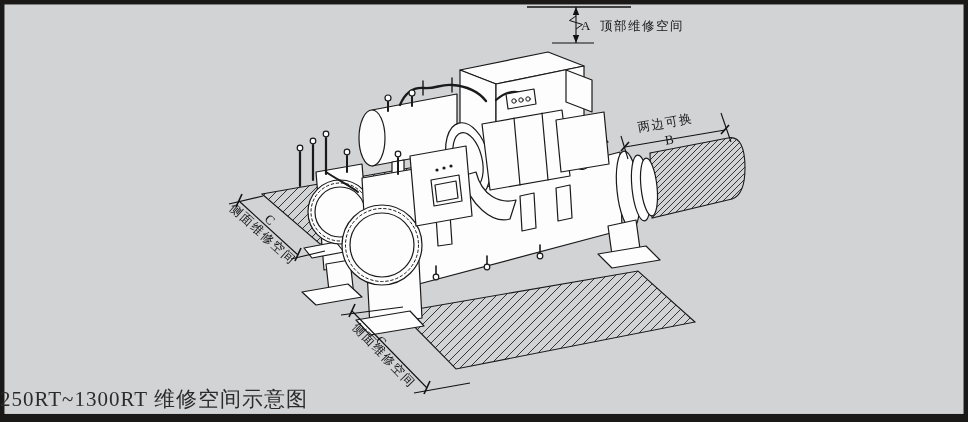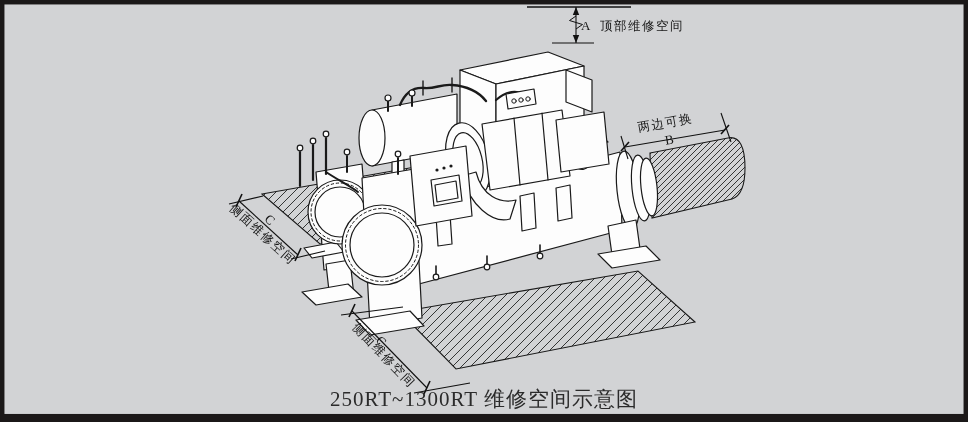--- a/index.html
+++ b/index.html
@@ -4,21 +4,21 @@
 <style>
   html,body{margin:0;padding:0;background:#888;}
   .frame{
     position:relative;width:968px;height:422px;
     background:#d2d3d5;overflow:hidden;
     font-family:"Liberation Serif","DejaVu Serif",serif;
   }
   .frame svg{position:absolute;left:0;top:0;width:968px;height:422px;display:block;}
   .caption{
     position:absolute;left:0;right:0;bottom:9px;
-    text-align:center;font-size:21px;color:#2b2b2b;letter-spacing:1px;
+    text-align:left;font-size:21px;color:#2b2b2b;letter-spacing:1px;
     font-family:"Liberation Serif","DejaVu Serif",serif;
   }
   text{font-family:"Liberation Serif","DejaVu Serif",serif;fill:#161616;}
   .dim-cjk{font-size:12.5px;letter-spacing:1.5px;}
   .dim-letter{font-size:13px;}
 </style>
 </head>
 <body>
 
 <div class="frame">

